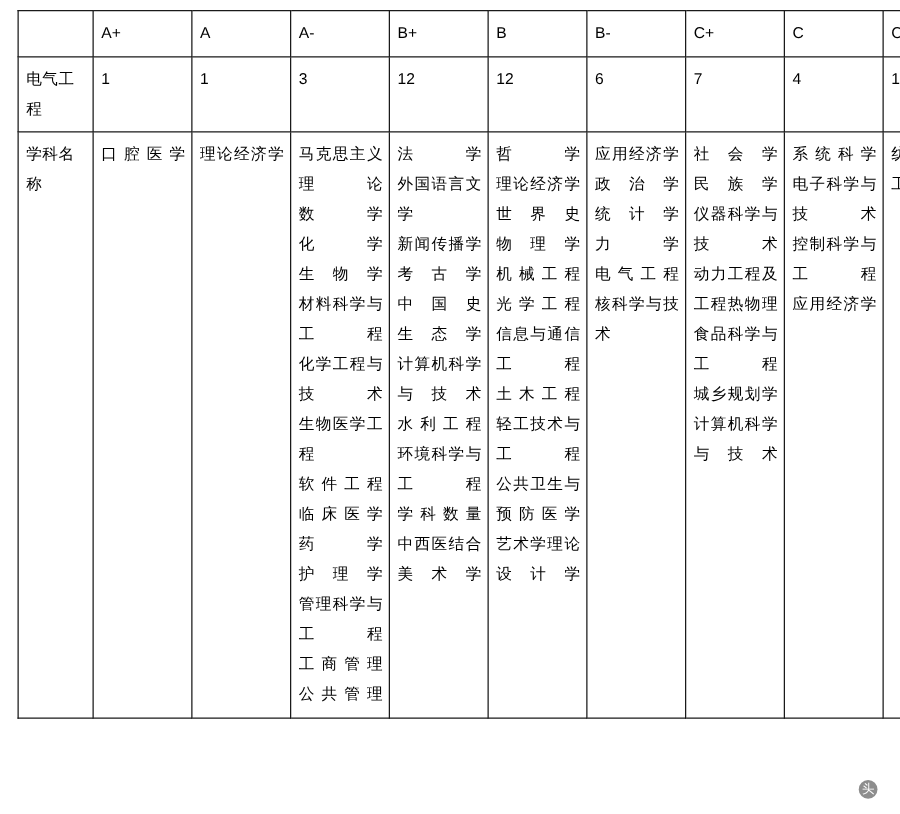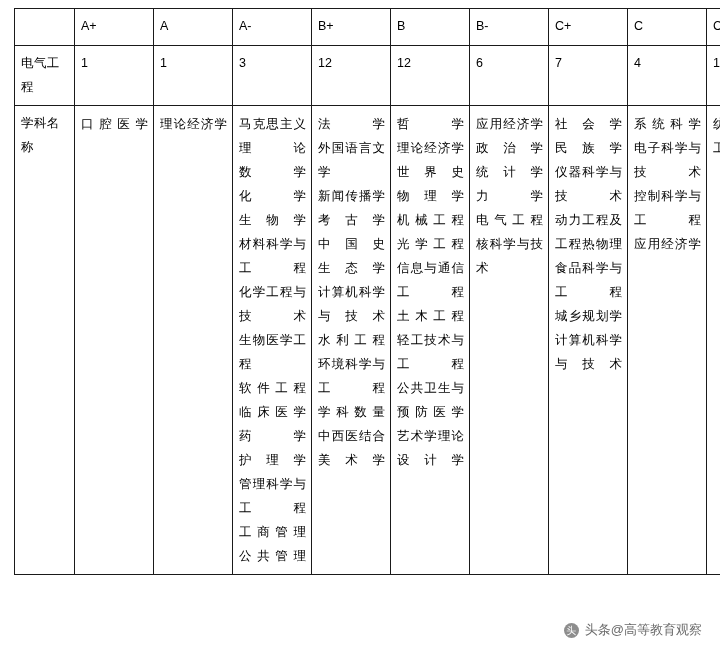--- a/index.html
+++ b/index.html
@@ -64,20 +64,21 @@
     list-style: none;
   }
   .disc-list li {
     margin: 0;
     padding: 0;
     font-size: 12.5px;
     line-height: 1.92;
     text-align: justify;
     text-align-last: justify;
     word-break: break-all;
+    font-family: Liberation Mono, monospace;
   }
   .watermark {
     position: absolute;
     right: 18px;
     bottom: 12px;
     display: flex;
     align-items: center;
     gap: 6px;
     font-size: 13px;
     color: #6b6b6b;
@@ -233,14 +234,13 @@
               <li>纺织科学与工程</li>
             </ul>
           </td>
       </tr>
     </tbody>
   </table>
 </div>
 
 <div class="watermark">
   <span class="wm-logo">头</span>
-  <span>头条@高等教育观察</span>
 </div>
 
 </body></html>

